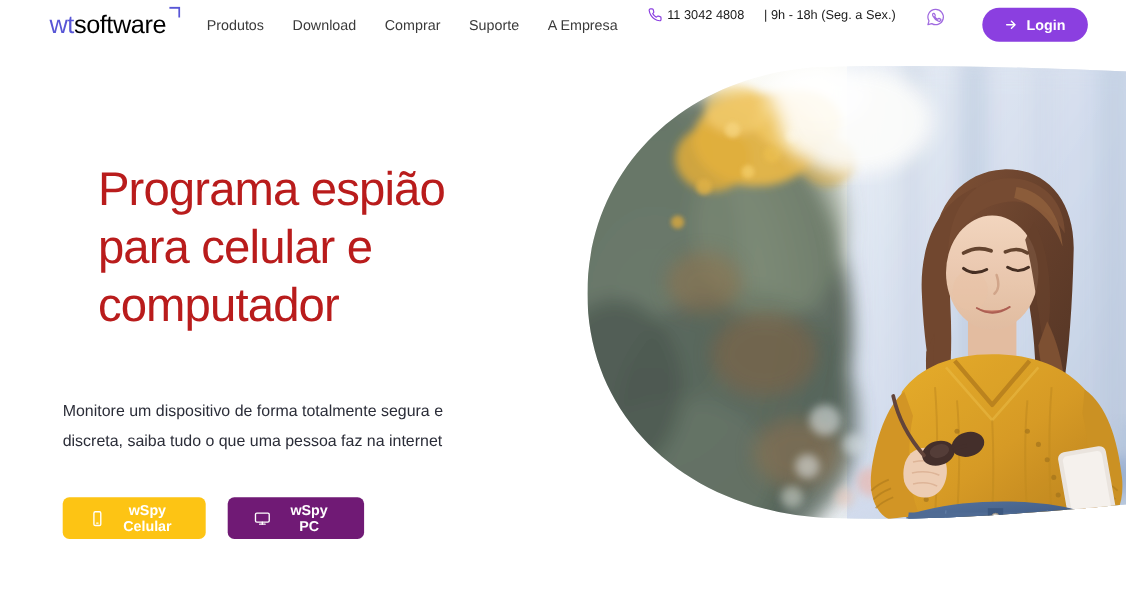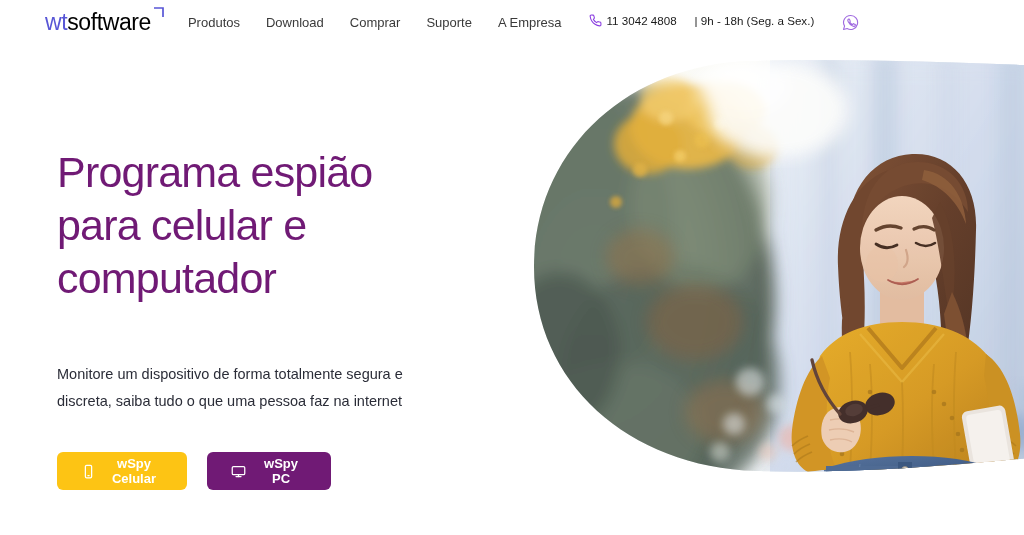--- a/index.html
+++ b/index.html
@@ -137,22 +137,23 @@
     position: absolute;
     top: 146px;
     left: 57px;
     width: 440px;
     z-index: 10;
   }
   .hero-title {
     font-size: 43px;
     line-height: 53px;
     font-weight: 400;
-    color: #701a75;
+    color: #b91c1c;
     letter-spacing: -0.8px;
+    margin-left: 32px;
   }
   .hero-sub {
     margin-top: 56px;
     font-size: 14.5px;
     line-height: 27px;
     color: #2b2d38;
     max-width: 400px;
   }
 
   .cta-row {
@@ -217,20 +218,29 @@
         <span class="phone-hours">| 9h - 18h (Seg. a Sex.)</span>
       </div>
 
       <span class="whatsapp-icon">
         <svg viewBox="0 0 24 24" fill="none" stroke="#a06ae0" stroke-width="1.6" stroke-linecap="round" stroke-linejoin="round">
           <path d="M12 2.2A9.8 9.8 0 0 0 3.6 17l-1.4 4.8L7.2 20.4A9.8 9.8 0 1 0 12 2.2z"></path>
           <path d="M8.6 7.6c.2-.4.5-.4.8-.4h.6c.2 0 .5 0 .7.6l.9 2c.1.2.1.4 0 .6l-.5.7c-.1.2-.2.4 0 .7a7.4 7.4 0 0 0 3.3 2.9c.3.1.5.1.7-.1l.7-.8c.2-.2.4-.2.6-.1l2 1c.3.1.4.3.4.5v.6c0 .5-.5 1.2-1.1 1.4a3 3 0 0 1-2 .1 11.6 11.6 0 0 1-6.8-6.2 3.3 3.3 0 0 1-.3-3.5z"></path>
         </svg>
       </span>
 
+      <button class="login-btn">
+        <span class="login-arrow">
+          <svg viewBox="0 0 24 24" fill="none" stroke="#ffffff" stroke-width="2.4" stroke-linecap="round" stroke-linejoin="round">
+            <path d="M4 12h13"></path>
+              <path d="M12 6l6 6-6 6"></path>
+          </svg>
+        </span>
+        <span>Login</span>
+      </button>
 
     </div>
   </div>
 
   <div class="hero-photo">
     <svg viewBox="0 0 530 430" preserveAspectRatio="none">
       <defs>
         <clipPath id="blobClip">
           <path d="M 14 215
                    C 14 100, 105 12, 232 9

